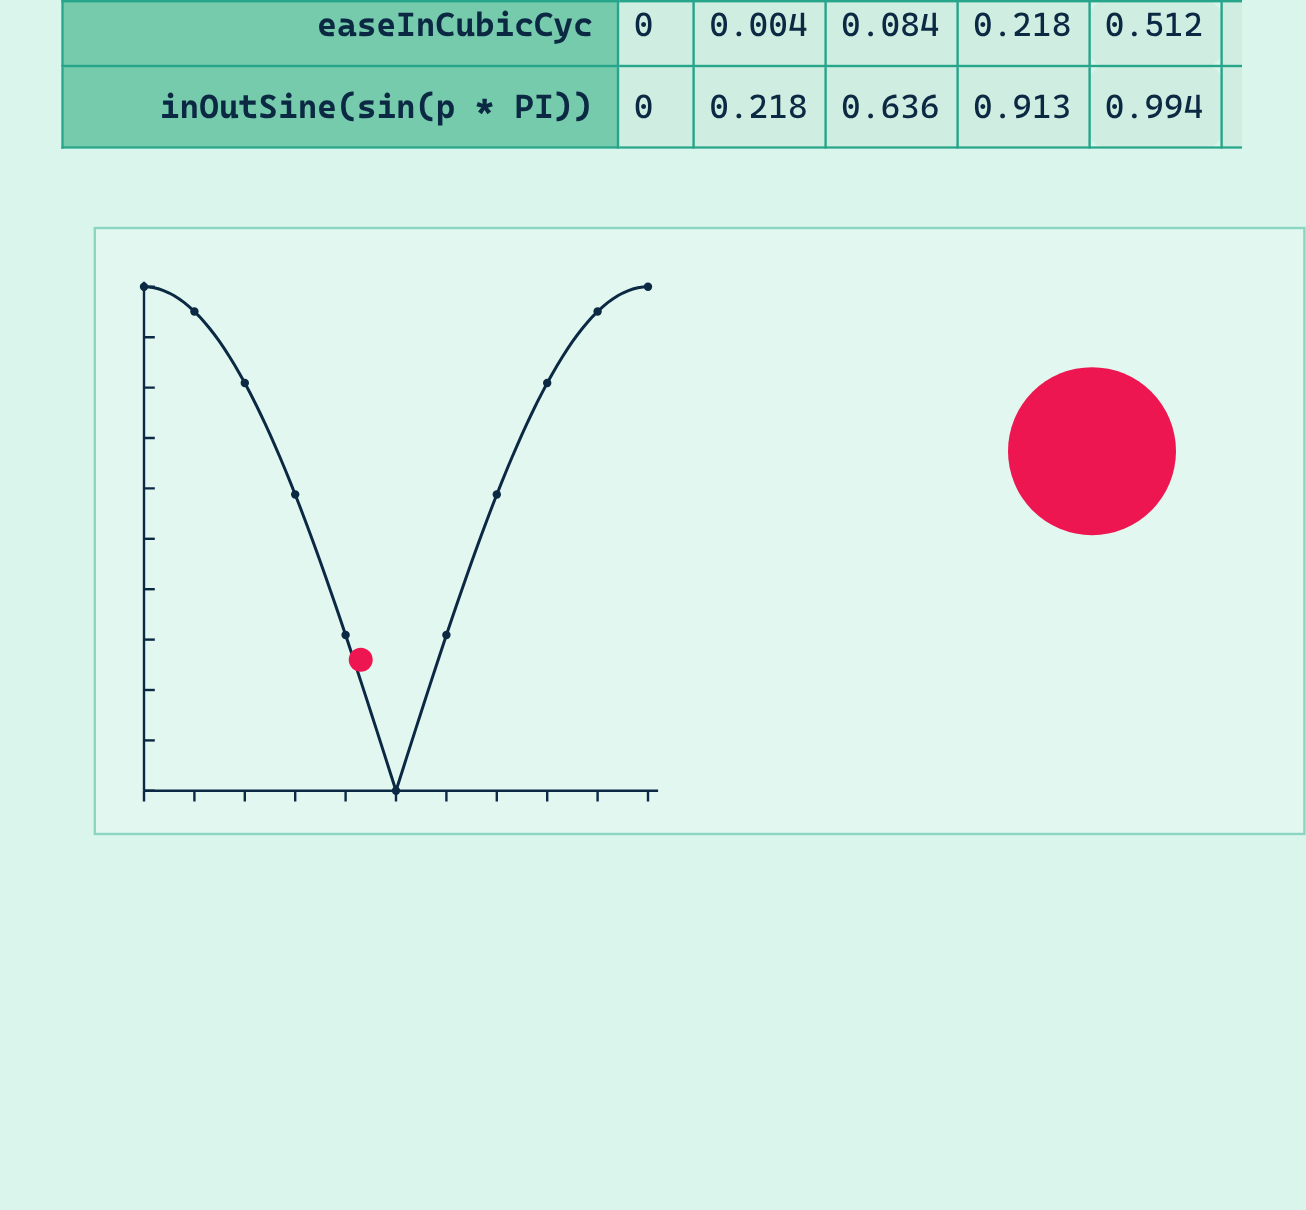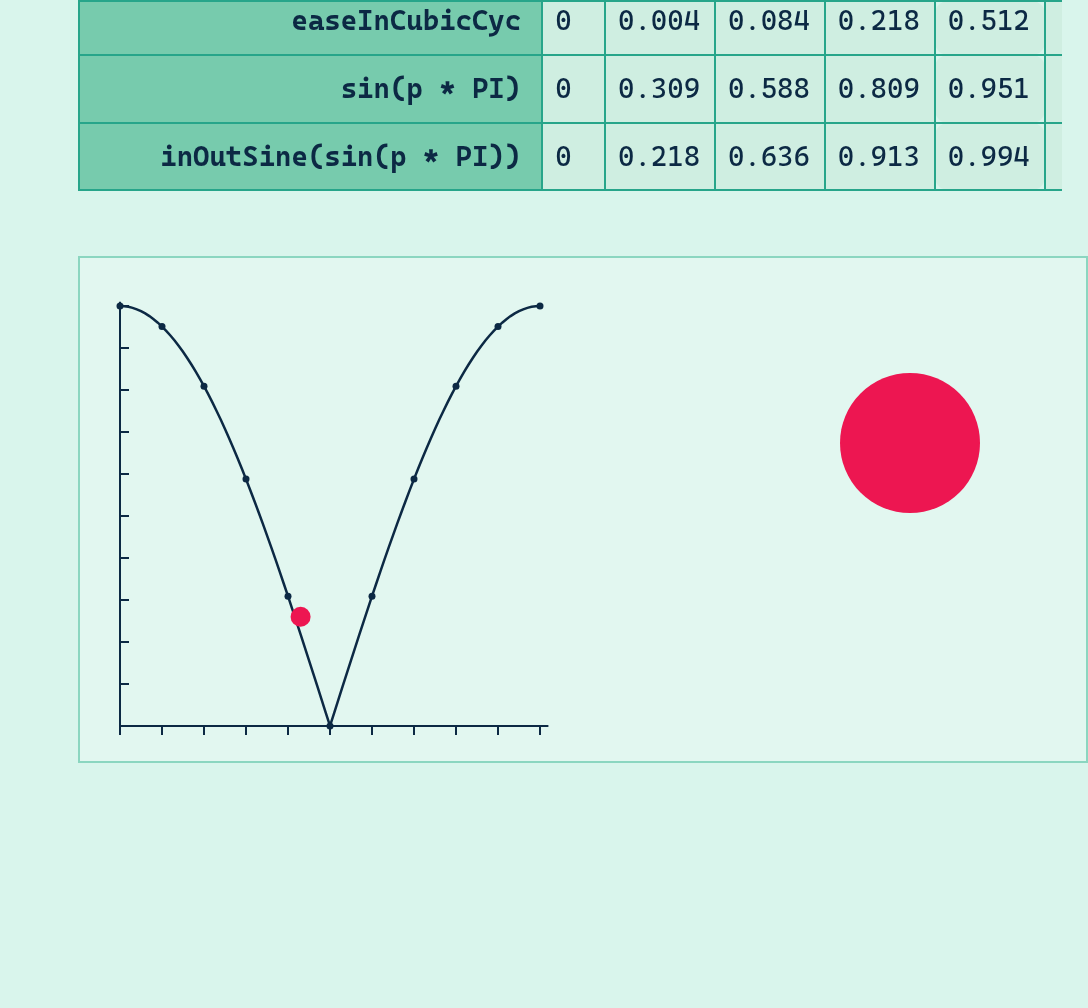--- a/index.html
+++ b/index.html
@@ -7,21 +7,21 @@
     margin: 0;
     background: #d9f5ec;
     font-family: ui-monospace, 'Cascadia Code', 'SF Mono', Menlo, Consolas, monospace;
     color: #0c2944;
     width: 1088px;
     height: 1008px;
     overflow: hidden;
   }
   .wrap { padding: 0; }
   .tbl-clip {
-    margin-left: 78px;
+    margin-left: 51px;
     width: 984px;
     overflow: hidden;
   }
   table.easing {
     border-collapse: collapse;
     width: 1010px;
   }
   table.easing td {
     border: 2px solid #27a58a;
     padding: 14px 12px;
@@ -87,29 +87,20 @@
           <tr class="top">
             <td class="fn c0">easeInCubicCyc</td>
             <td class="val c1">0</td>
             <td class="val c2">0.004</td>
             <td class="val c3">0.084</td>
             <td class="val c4">0.218</td>
             <td class="val c5">0.512</td>
             <td class="val c6">&nbsp;</td>
           </tr>
           <tr>
-            <td class="fn c0">sin(p * PI)</td>
-            <td class="val c1">0</td>
-            <td class="val c2">0.309</td>
-            <td class="val c3">0.588</td>
-            <td class="val c4">0.809</td>
-            <td class="val c5">0.951</td>
-            <td class="val c6">&nbsp;</td>
-          </tr>
-          <tr>
             <td class="fn c0">inOutSine(sin(p * PI))</td>
             <td class="val c1">0</td>
             <td class="val c2">0.218</td>
             <td class="val c3">0.636</td>
             <td class="val c4">0.913</td>
             <td class="val c5">0.994</td>
             <td class="val c6">&nbsp;</td>
           </tr>
         </tbody>
     </table>

